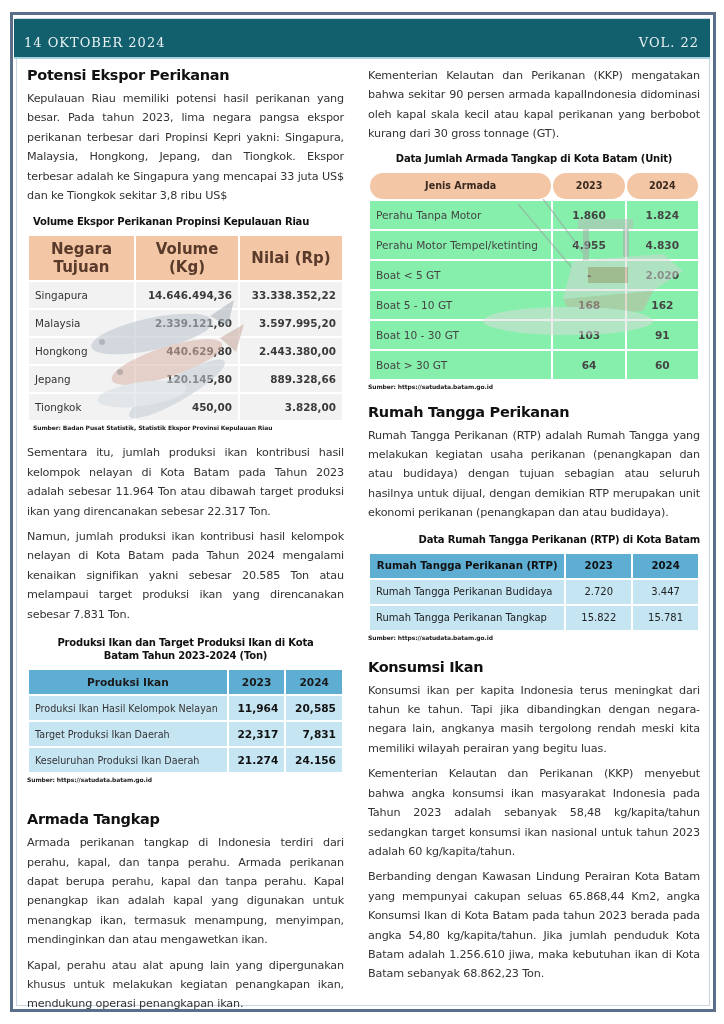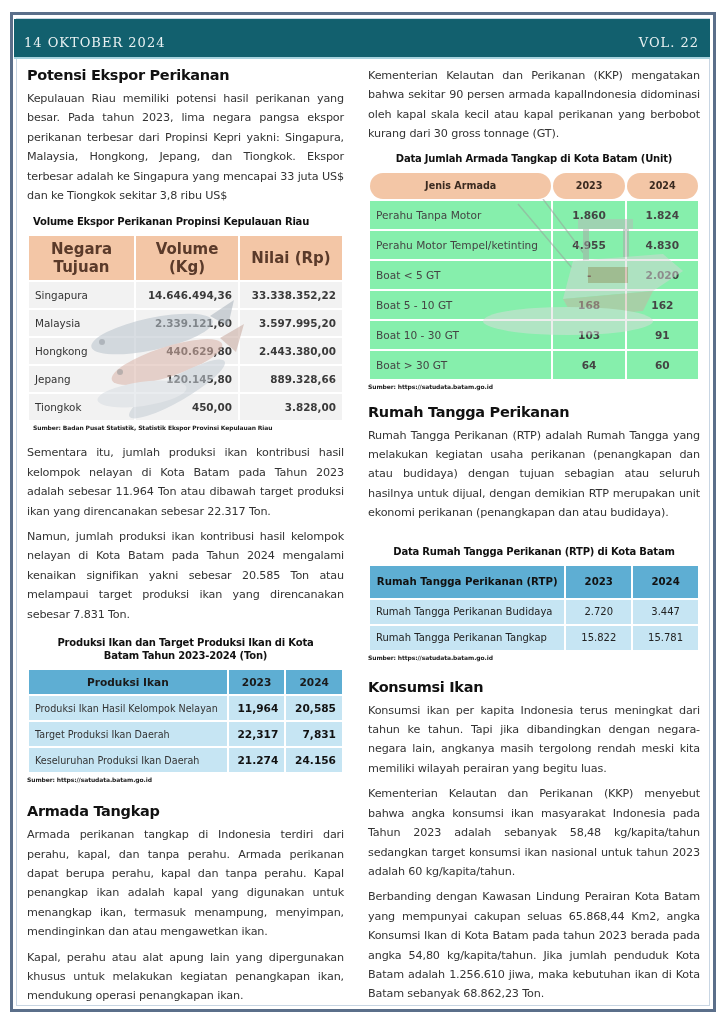--- a/index.html
+++ b/index.html
@@ -63,21 +63,21 @@
   
   .t-armada { position: relative; }
   .t-armada th { background: #f3c6a6; color: #3a2a20; font-weight: bold; height: 26px; font-size: 9.6px; text-align: center; border-radius: 13px; }
   .t-armada td { background: #86efac; height: 28px; font-size: 10.6px; color: #444; }
   .t-armada td.num { text-align: center; font-weight: bold; color: #444; }
   .boat-overlay {
     position: absolute; left: 110px; top: 28px; width: 215px; height: 140px; pointer-events: none; opacity: 0.5;
   }
 
   
-  .t-rtp th { background: #5eaed3; color: #111; font-weight: bold; height: 32px; font-size: 10.2px; text-align: center; }
+  .t-rtp th { background: #5eaed3; color: #111; font-weight: bold; height: 24px; font-size: 10.2px; text-align: center; }
   .t-rtp td { background: #c6e5f3; height: 24px; font-size: 10px; color: #222; }
   .t-rtp td.num { text-align: center; }
 
   .source {
     font-size: 6px; font-weight: bold; color: #222; margin: 2px 0 10px 0; letter-spacing: -0.1px;
   }
 </style>
 </head>
 <body>
 
@@ -170,21 +170,21 @@
       </tr>
       <tr>
         <td>Keseluruhan Produksi Ikan Daerah</td>
         <td class="num">21.274</td>
         <td class="num">24.156</td>
       </tr>
     </tbody>
   </table>
   <div class="source">Sumber: https://satudata.batam.go.id</div>
 
-  <h2 class="section-title" style="margin-top:20px;">Armada Tangkap</h2>
+  <h2 class="section-title" style="margin-top:28px;">Armada Tangkap</h2>
   <p class="body-text">Armada perikanan tangkap di Indonesia terdiri dari perahu, kapal, dan tanpa perahu. Armada perikanan dapat berupa perahu, kapal dan tanpa perahu. Kapal penangkap ikan adalah kapal yang digunakan untuk menangkap ikan, termasuk menampung, menyimpan, mendinginkan dan atau mengawetkan ikan.</p>
   <p class="body-text">Kapal, perahu atau alat apung lain yang dipergunakan khusus untuk melakukan kegiatan penangkapan ikan, mendukung operasi penangkapan ikan.</p>
 </div>
 
 <div class="col col-right">
   <p class="body-text" style="margin-top:2px;">Kementerian Kelautan dan Perikanan (KKP) mengatakan bahwa sekitar 90 persen armada kapalIndonesia didominasi oleh kapal skala kecil atau kapal perikanan yang berbobot kurang dari 30 gross tonnage (GT).</p>
 
   <div class="table-title" style="margin-top:8px;">Data Jumlah Armada Tangkap di Kota Batam (Unit)</div>
   <div class="t-armada">
     <table class="t-armada">
@@ -238,21 +238,21 @@
       <polygon points="85,100 175,92 165,112 95,118" fill="#c9b3a3"></polygon>
       <rect x="110" y="68" width="40" height="16" fill="#b98a78"></rect>
       <ellipse cx="90" cy="122" rx="85" ry="14" fill="#dcdcdc"></ellipse>
     </svg>
   </div>
   <div class="source">Sumber: https://satudata.batam.go.id</div>
 
   <h2 class="section-title" style="margin-top:14px;">Rumah Tangga Perikanan</h2>
   <p class="body-text">Rumah Tangga Perikanan (RTP) adalah Rumah Tangga yang melakukan kegiatan usaha perikanan (penangkapan dan atau budidaya) dengan tujuan sebagian atau seluruh hasilnya untuk dijual, dengan demikian RTP merupakan unit ekonomi perikanan (penangkapan dan atau budidaya).</p>
 
-  <div class="table-title" style="margin-top:22px;">Data Rumah Tangga Perikanan (RTP)  di Kota Batam</div>
+  <div class="table-title" style="margin-top:10px;text-align:right;">Data Rumah Tangga Perikanan (RTP)  di Kota Batam</div>
   <table class="t-rtp">
     <thead>
       <tr>
         <th style="width:60%">Rumah Tangga Perikanan (RTP)</th>
         <th style="width:20%">2023</th>
         <th style="width:20%">2024</th>
       </tr>
     </thead>
     <tbody>
       <tr>

